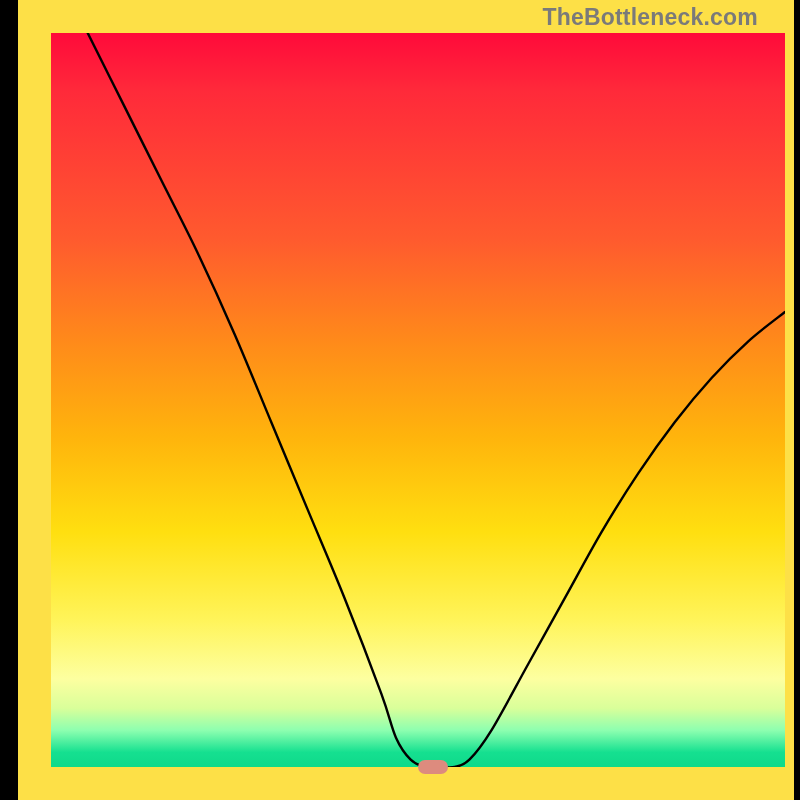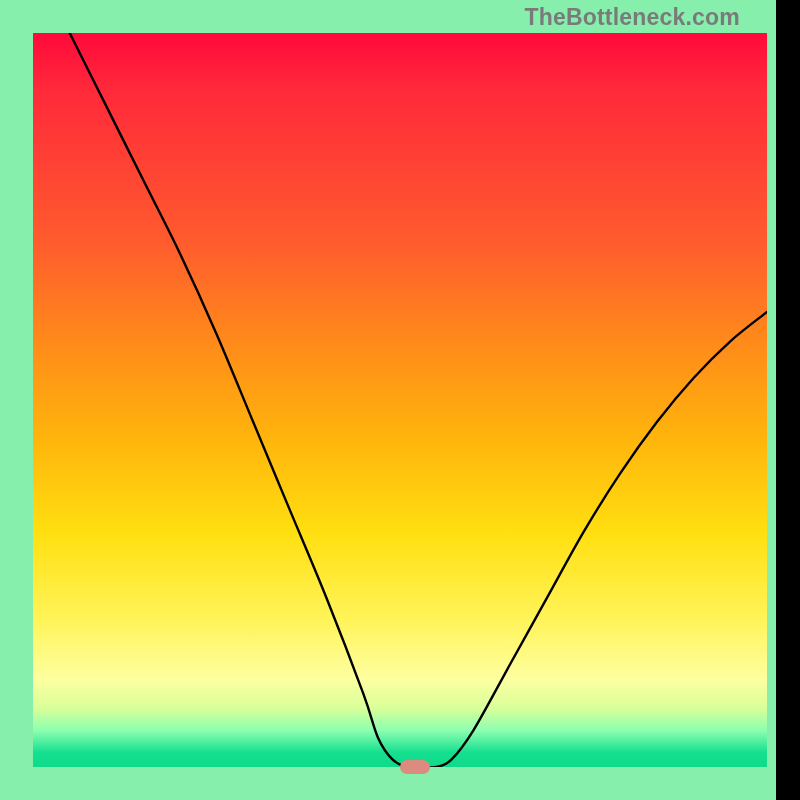--- a/index.html
+++ b/index.html
@@ -8,21 +8,22 @@
     width: 800px;
     height: 800px;
     background: #000;
     overflow: hidden;
     font-family: Arial, Helvetica, sans-serif;
   }
   .frame {
     position: relative;
     width: 776px;
     height: 800px;
-    background: #86efac;
+    background: #fde047;
+    margin-left: 18px;
   }
   .plot-area {
     position: absolute;
     left: 33px;
     top: 33px;
     width: 734px;
     height: 734px;
     
     background: linear-gradient(
       to bottom,

